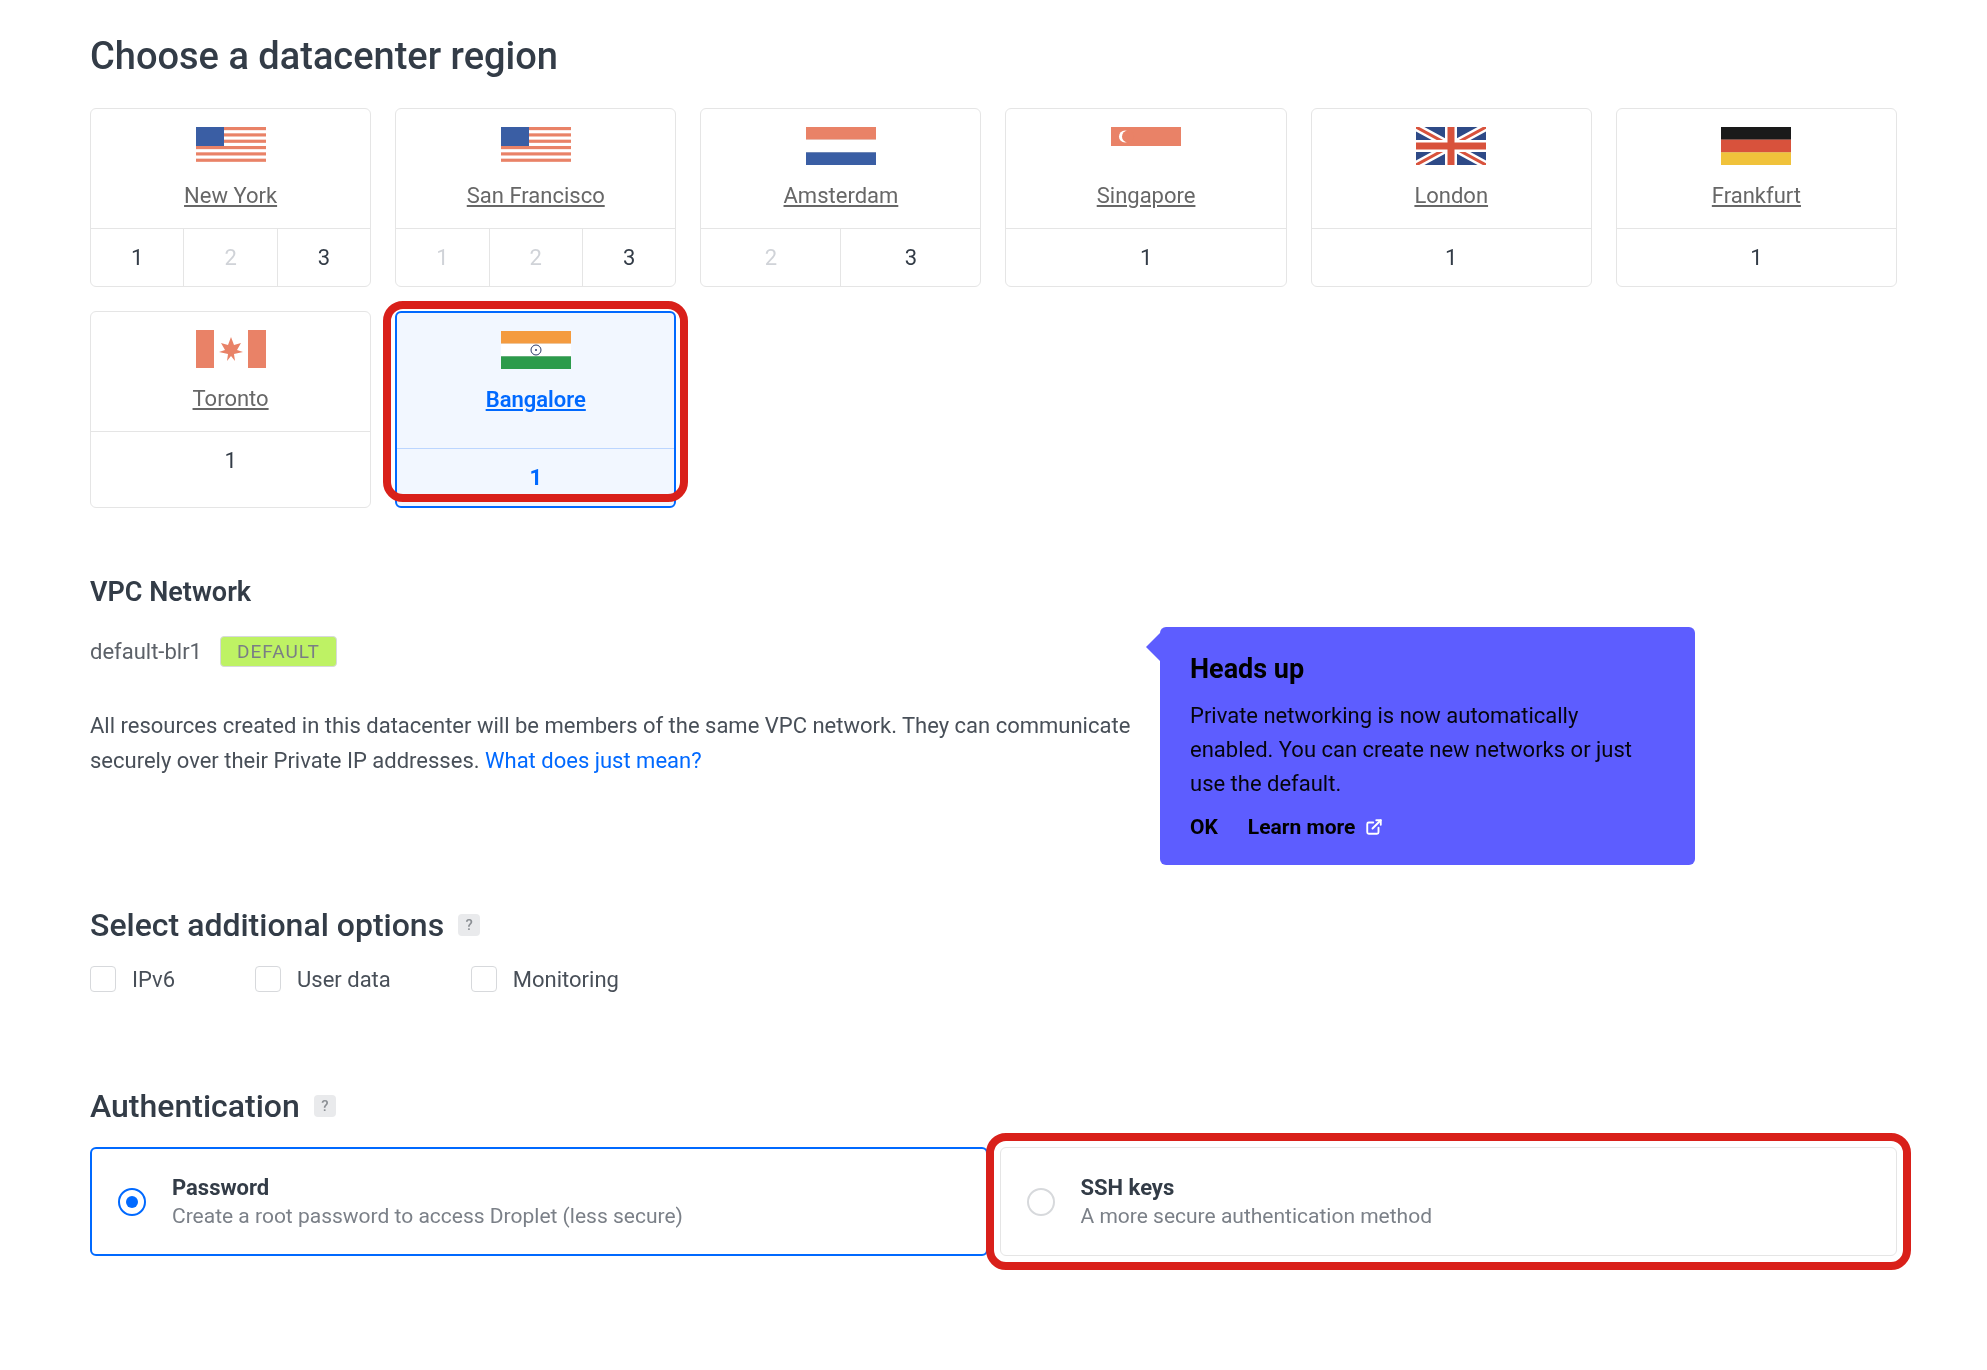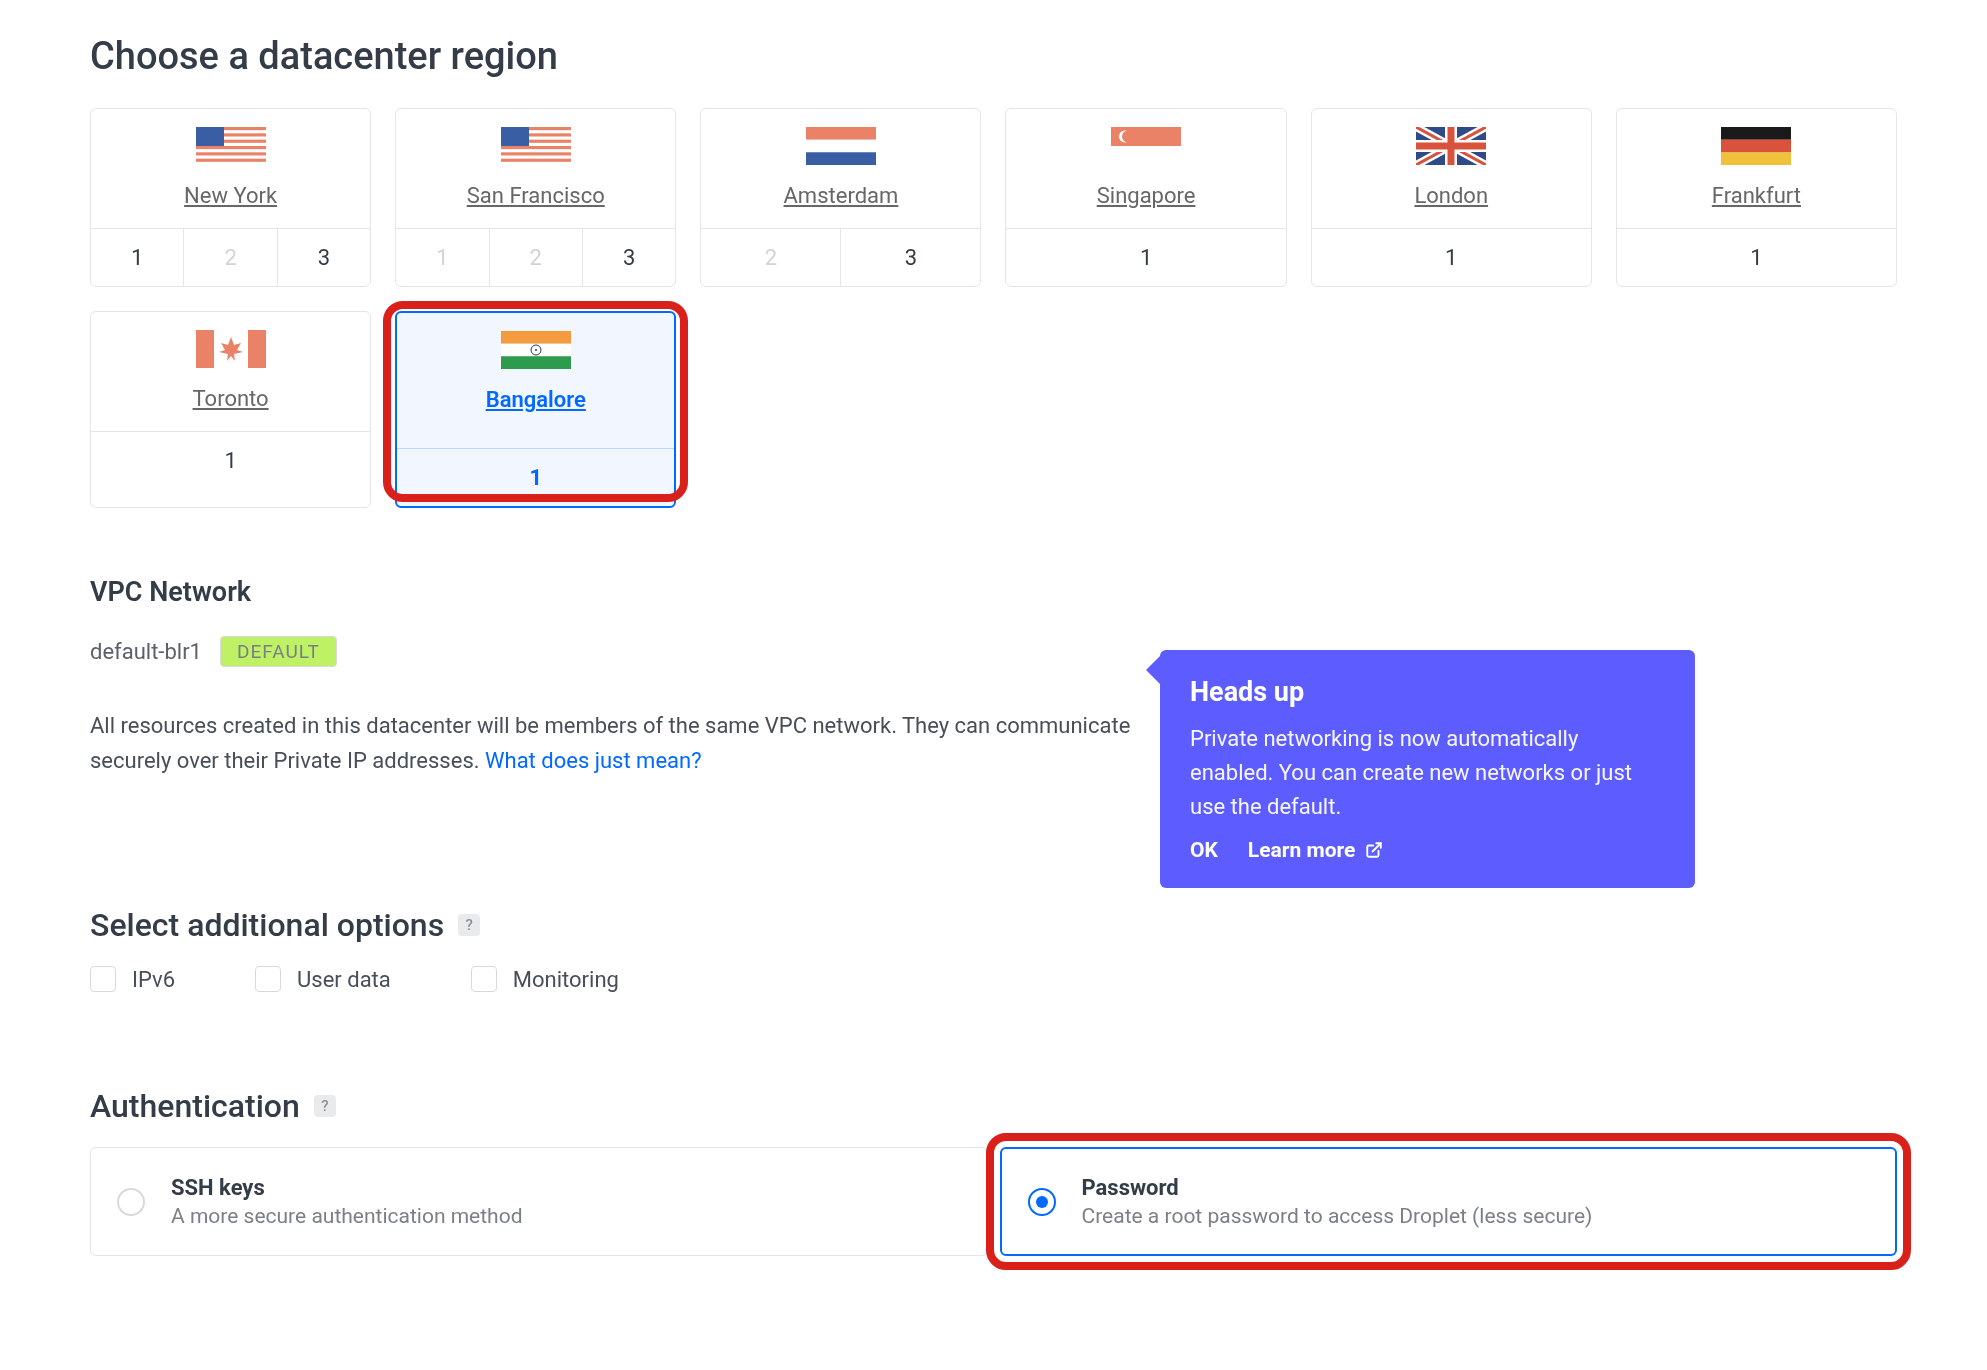--- a/index.html
+++ b/index.html
@@ -130,25 +130,25 @@
     letter-spacing: 1px;
     color: #7a7e85;
     background: #bef264;
   }
   .vpc-desc { color: #484f58; font-size: 22px; line-height: 1.6; max-width: 1045px; }
   .vpc-desc a { color: var(--blue-text); text-decoration: none; }
 
   
   .headsup {
     position: absolute;
-    top: 74px;
+    top: 51px;
     left: 1070px;
     width: 535px;
     background: var(--tooltip-bg);
-    color: #ffffff;
+    color: #000000;
     border-radius: 6px;
     padding: 26px 30px 26px 30px;
   }
   .headsup::before {
     content: '';
     position: absolute;
     top: 6px;
     left: -14px;
     border: 14px solid transparent;
     border-right-color: var(--tooltip-bg);
@@ -400,31 +400,31 @@
       </label>
     </div>
 </section>
 
 <section class="auth-section">
   <h2 class="section">
     <span>Authentication</span>
     <span class="help-badge">?</span>
   </h2>
   <div class="auth-grid rel" id="auth-grid">
-      <div class="auth-card">
-        <span class="radio"></span>
-        <div>
-          <div class="auth-title">SSH keys</div>
-          <div class="auth-sub">A more secure authentication method</div>
-        </div>
-      </div>
       <div class="auth-card selected">
         <span class="radio">
           <span class="radio-dot"></span>
         </span>
         <div>
           <div class="auth-title">Password</div>
           <div class="auth-sub">Create a root password to access Droplet (less secure)</div>
         </div>
       </div>
+      <div class="auth-card">
+        <span class="radio"></span>
+        <div>
+          <div class="auth-title">SSH keys</div>
+          <div class="auth-sub">A more secure authentication method</div>
+        </div>
+      </div>
       <div class="highlight-box" style="left: 895.5px; top: -14px; width: 925.5px; height: 137px;"></div>
     </div>
 </section>
 
 </body></html>

